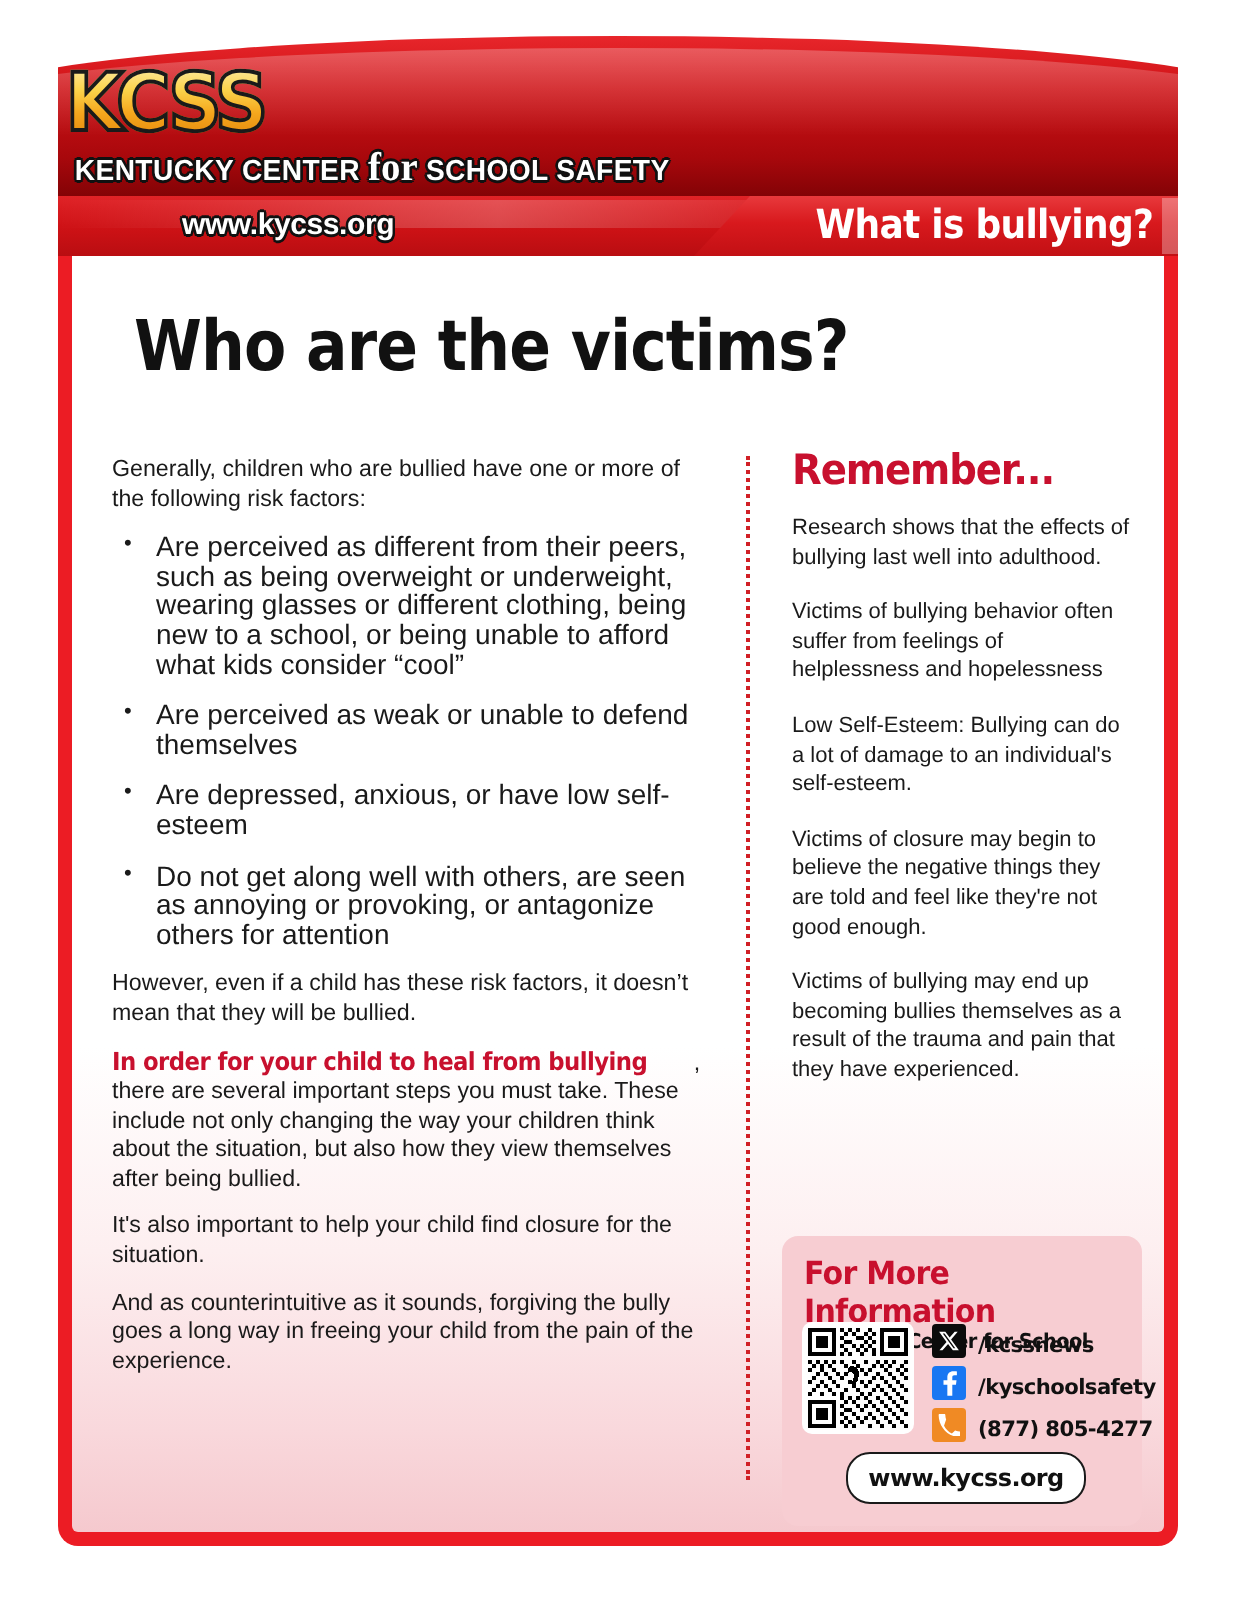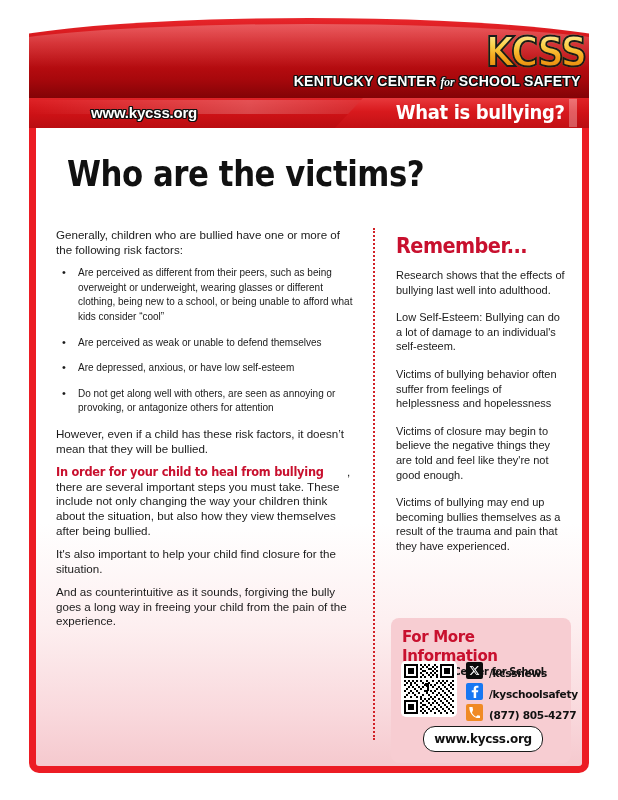--- a/index.html
+++ b/index.html
@@ -59,21 +59,21 @@
   }
   .header-inner {
     position: absolute;
     inset: 0;
   }
   .logo-block {
     position: absolute;
     left: 0;
     right: 0;
     top: 15px;
-    text-align: right;
+    text-align: left;
   }
   .kcss-word {
     font-family: "DejaVu Sans", sans-serif;
     font-weight: bold;
     font-size: 40px;
     letter-spacing: -2px;
     line-height: 38px;
     background: linear-gradient(180deg, #fde9a0 0%, #fbd34a 32%, #f5a71d 62%, #e2850b 100%);
     -webkit-background-clip: text;
     background-clip: text;
@@ -91,23 +91,22 @@
     color: #ffffff;
     text-shadow:
        -1.4px 0 0 #111, 1.4px 0 0 #111, 0 -1.4px 0 #111, 0 1.4px 0 #111,
        -1px -1px 0 #111, 1px -1px 0 #111, -1px 1px 0 #111, 1px 1px 0 #111;
     margin-top: 2px;
     display: block;
     transform: scaleX(0.97);
   }
   .kcss-tag .for {
     font-family: "Liberation Serif", serif;
-    font-style: italic;
-    font-weight: bold;
-    font-size: 12px;
+    font-weight: bold;
+    font-size: 20px;
     letter-spacing: 0;
   }
 
   
   .band {
     position: absolute;
     left: 0;
     right: 0;
     bottom: 0px;
     height: 30px;
@@ -128,21 +127,21 @@
     font-size: 15px;
     font-weight: bold;
     color: #ffffff;
     letter-spacing: -0.2px;
     text-shadow:
        -1.3px 0 0 #111, 1.3px 0 0 #111, 0 -1.3px 0 #111, 0 1.3px 0 #111,
        -1px -1px 0 #111, 1px -1px 0 #111, -1px 1px 0 #111, 1px 1px 0 #111;
   }
   .band-topic-wrap {
     position: absolute;
-    right: 12px;
+    right: 0;
     top: 0;
     bottom: 0;
     width: 242px;
   }
   .band-topic-shape {
     position: absolute;
     inset: 0;
     background: linear-gradient(180deg, #e8393c 0%, #d8191d 45%, #c21014 100%);
     clip-path: polygon(28px 0, 242px 0, 242px 100%, 0 100%);
   }
@@ -207,21 +206,21 @@
   
   .col-left {
     position: absolute;
     left: 20px;
     top: 100px;
     width: 300px;
   }
   .col-right {
     position: absolute;
     left: 360px;
-    top: 106px;
+    top: 95px;
     width: 172px;
   }
   .divider {
     position: absolute;
     left: 337px;
     top: 100px;
     width: 0;
     height: 512px;
     border-left: 2px dotted #d12026;
   }
@@ -234,21 +233,21 @@
   }
 
   ul.risk-list {
     list-style: none;
     margin: 0 0 2px 0;
     padding: 0;
   }
   ul.risk-list li {
     position: relative;
     padding-left: 22px;
-    font-size: 10px;
+    font-size: 14px;
     line-height: 14.6px;
     color: #1a1a1a;
     margin-bottom: 11px;
   }
   ul.risk-list li:before {
     content: "\2022";
     position: absolute;
     left: 6px;
     top: -1px;
     font-size: 11px;
@@ -419,22 +418,22 @@
 
         <p class="body-text"><span class="red-lead">In order for your child to heal from bullying</span><span>, there are several important steps you must take. These include not only changing the way your children think about the situation, but also how they view themselves after being bullied.</span></p>
 
         <p class="body-text">It's also important to help your child find closure for the situation.</p>
         <p class="body-text">And as counterintuitive as it sounds, forgiving the bully goes a long way in freeing your child from the pain of the experience.</p>
       </div>
 
       <div class="col-right">
         <div class="remember-head">Remember...</div>
         <p class="body-text">Research shows that the effects of bullying last well into adulthood.</p>
+        <p class="body-text">Victims of bullying behavior often suffer from feelings of helplessness and hopelessness</p>
         <p class="body-text">Low Self-Esteem: Bullying can do a lot of damage to an individual's self-esteem.</p>
-        <p class="body-text">Victims of bullying behavior often suffer from feelings of helplessness and hopelessness</p>
         <p class="body-text">Victims of closure may begin to believe the negative things they are told and feel like they're not good enough.</p>
         <p class="body-text">Victims of bullying may end up becoming bullies themselves as a result of the trauma and pain that they have experienced.</p>
       </div>
 
       <div class="contact-box">
         <div class="contact-title">For More Information</div>
         <div class="contact-sub">Kentucky Center for School Safety</div>
 
         <div class="contact-row">
           <div class="qr">

